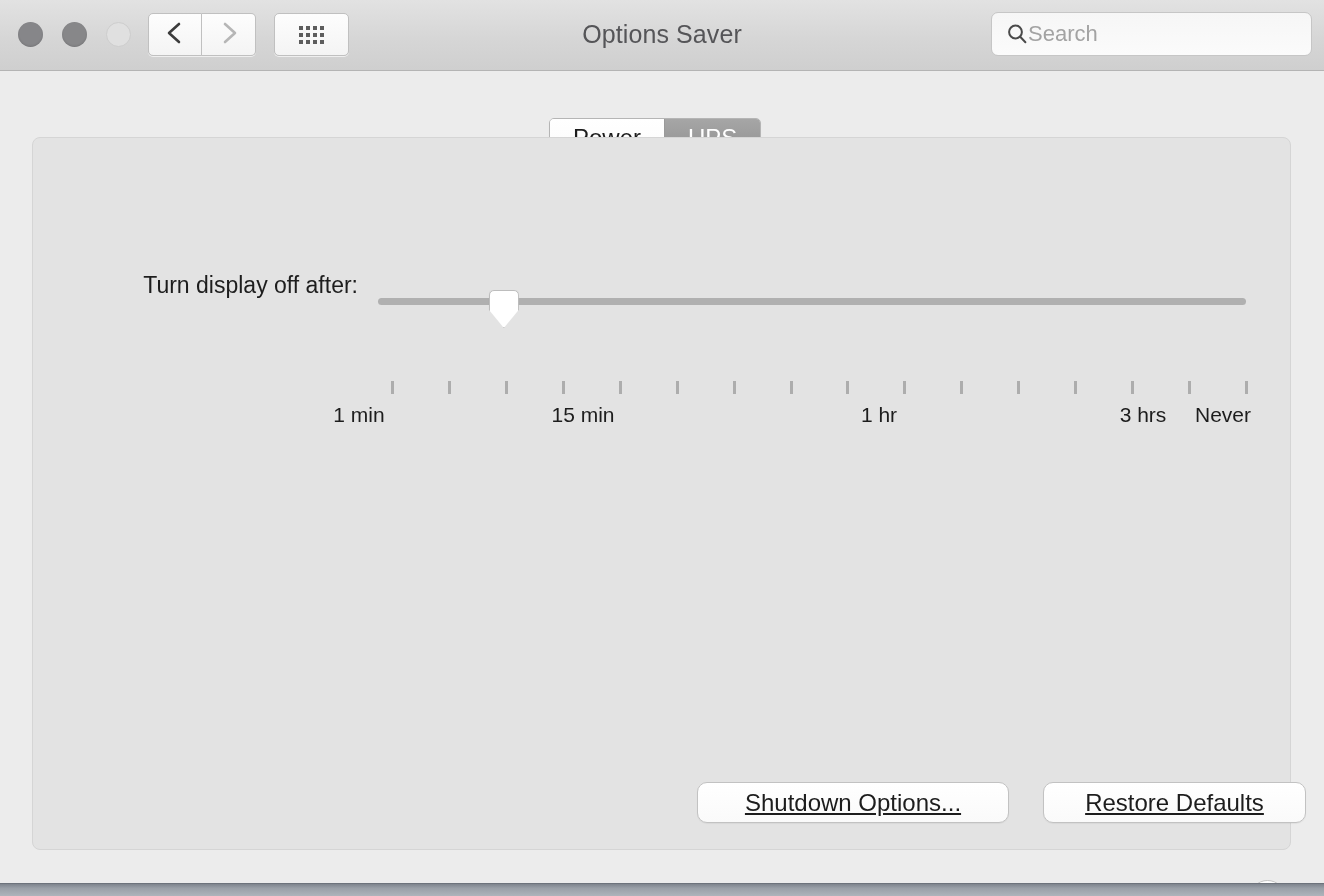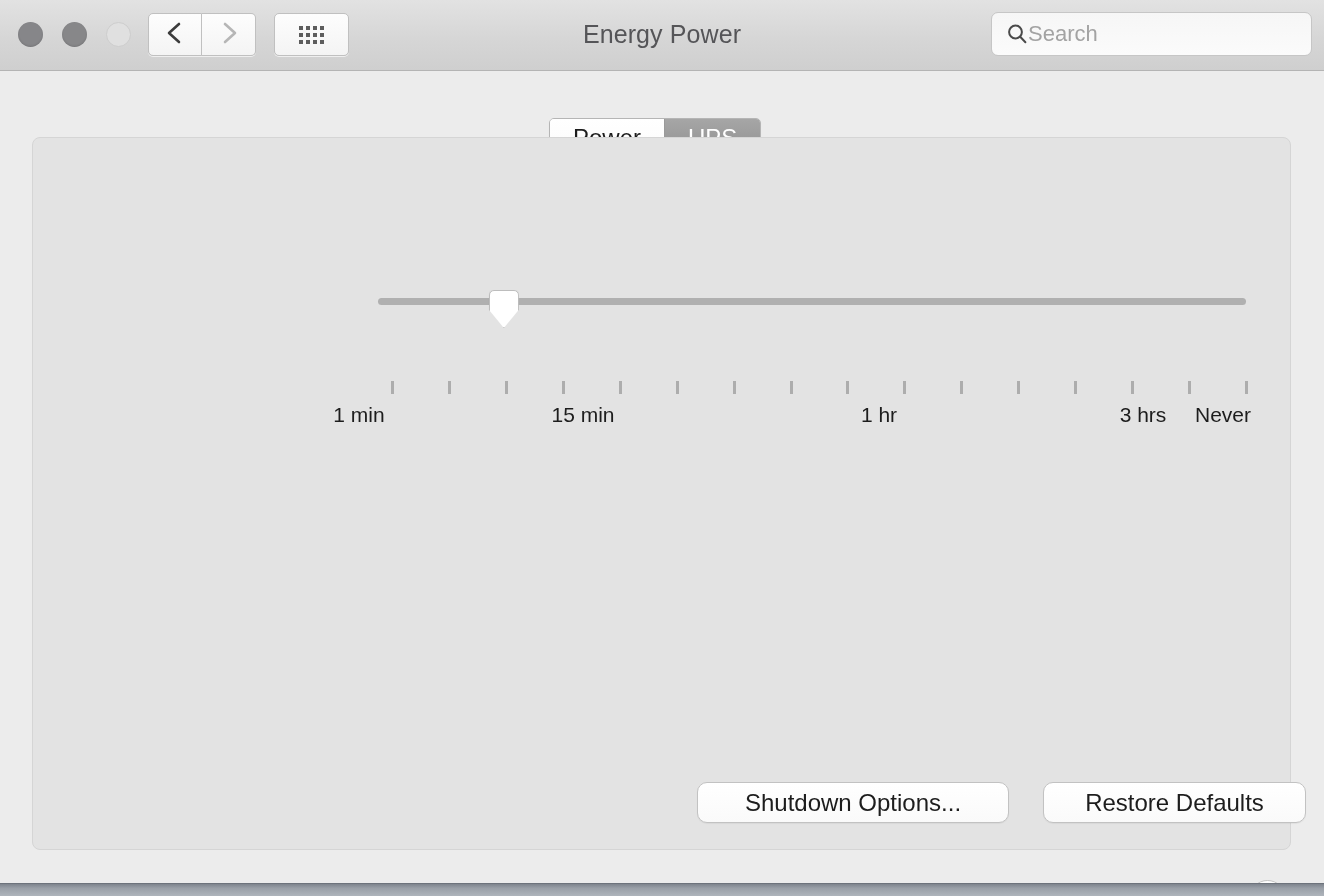--- a/index.html
+++ b/index.html
@@ -262,20 +262,21 @@
     background: linear-gradient(to bottom, #ffffff 0%, #fafafa 100%);
     border: 1px solid #c2c2c2;
     border-radius: 10px;
     box-sizing: border-box;
     display: flex;
     align-items: center;
     justify-content: center;
     font-size: 24px;
     color: #1d1d1d;
     box-shadow: 0 1px 1px rgba(0,0,0,.05);
+    text-decoration: underline;
   }
   .btn-shutdown { left: 664px; top: 644px; width: 312px; height: 41px; }
   .btn-restore  { left: 998px; top: 644px; width: 263px; height: 41px; margin-left: 12px; }
 
   .help-btn {
     position: absolute;
     left: 1249px;
     top: 809px;
     width: 37px;
     height: 37px;
@@ -342,21 +343,21 @@
           <i></i>
           <i></i>
           <i></i>
         <i></i>
           <i></i>
           <i></i>
           <i></i>
       </span>
     </div>
 
-    <div class="win-title">Energy Power</div>
+    <div class="win-title">Options Saver</div>
 
     <div class="search-field">
       <span class="search-icon">
         <svg width="22" height="22" viewBox="0 0 22 22">
           <circle cx="9.5" cy="9" r="6.4" fill="none" stroke="#4a4a4a" stroke-width="2"></circle>
           <line x1="14.2" y1="13.8" x2="19.4" y2="19.3" stroke="#4a4a4a" stroke-width="2" stroke-linecap="round"></line>
         </svg>
       </span>
       <span class="search-placeholder">Search</span>
     </div>
@@ -364,20 +365,21 @@
 
   <div class="content">
 
     <div class="seg">
       <div class="seg-item off">Power</div>
       <div class="seg-item on">UPS</div>
     </div>
 
     <div class="panel">
 
+      <div class="slider-label">Turn display off after:</div>
 
       <div class="slider-wrap">
         <div class="slider-track"></div>
         <div class="slider-thumb" id="slider-thumb" style="left: 125.86px;"></div>
       </div>
 
       <div class="ticks" id="slider-ticks">
           <div class="tick" style="left: 14px;"></div>
           <div class="tick" style="left: 70.9333px;"></div>
           <div class="tick" style="left: 127.867px;"></div>

